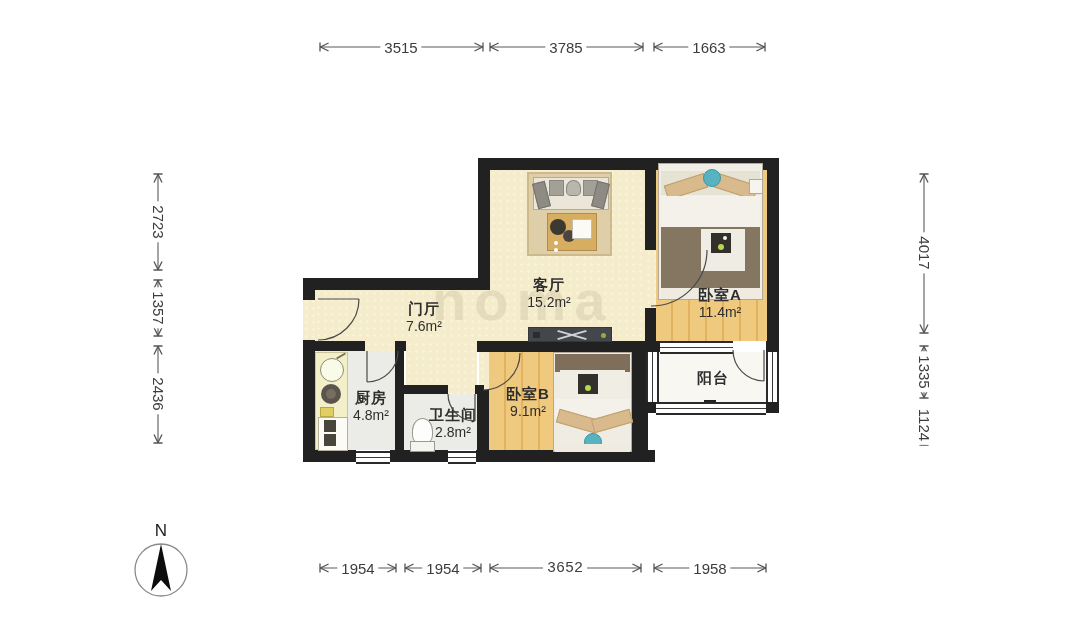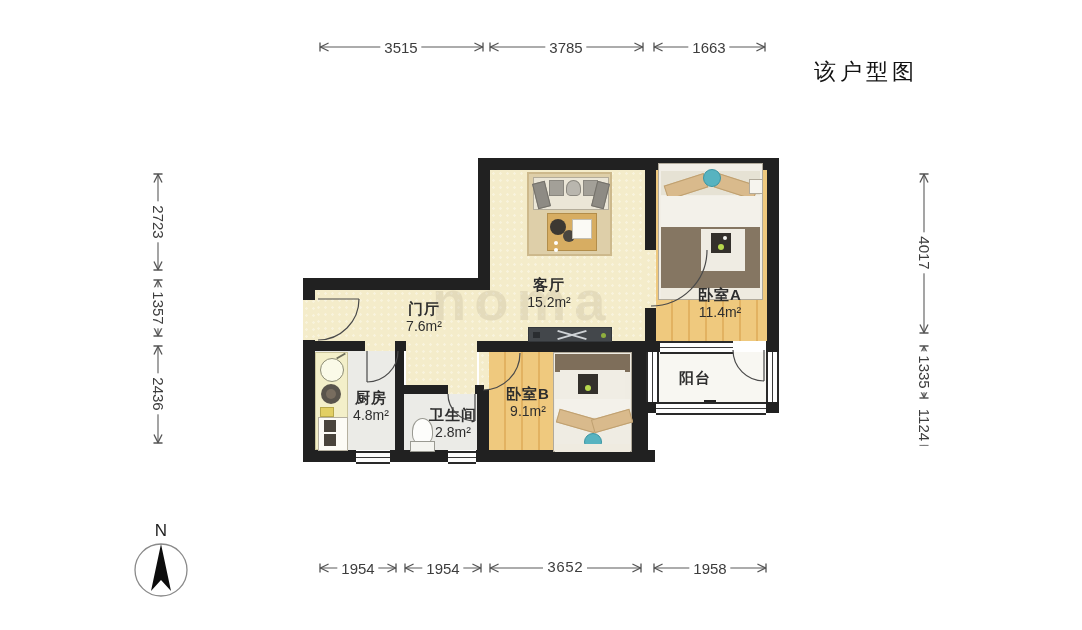--- a/index.html
+++ b/index.html
@@ -224,23 +224,22 @@
     <div class="rarea">9.1m²</div>
   </div>
   <div class="room-label" style="left:371px;top:406px;">
     <div class="rname">厨房</div>
     <div class="rarea">4.8m²</div>
   </div>
   <div class="room-label" style="left:453px;top:423px;">
     <div class="rname">卫生间</div>
     <div class="rarea">2.8m²</div>
   </div>
-  <div class="room-label" style="left:695px;top:378px;text-align:center;">
+  <div class="room-label" style="left:713px;top:378px;text-align:center;">
     <div class="rname">阳台</div>
   </div>
 
   <div class="note">
-    <div>该户型图</div>
   </div>
   <div class="compass-n">N</div>
   <div class="watermark">noma</div>
 
 </div>
 
 </body></html>

